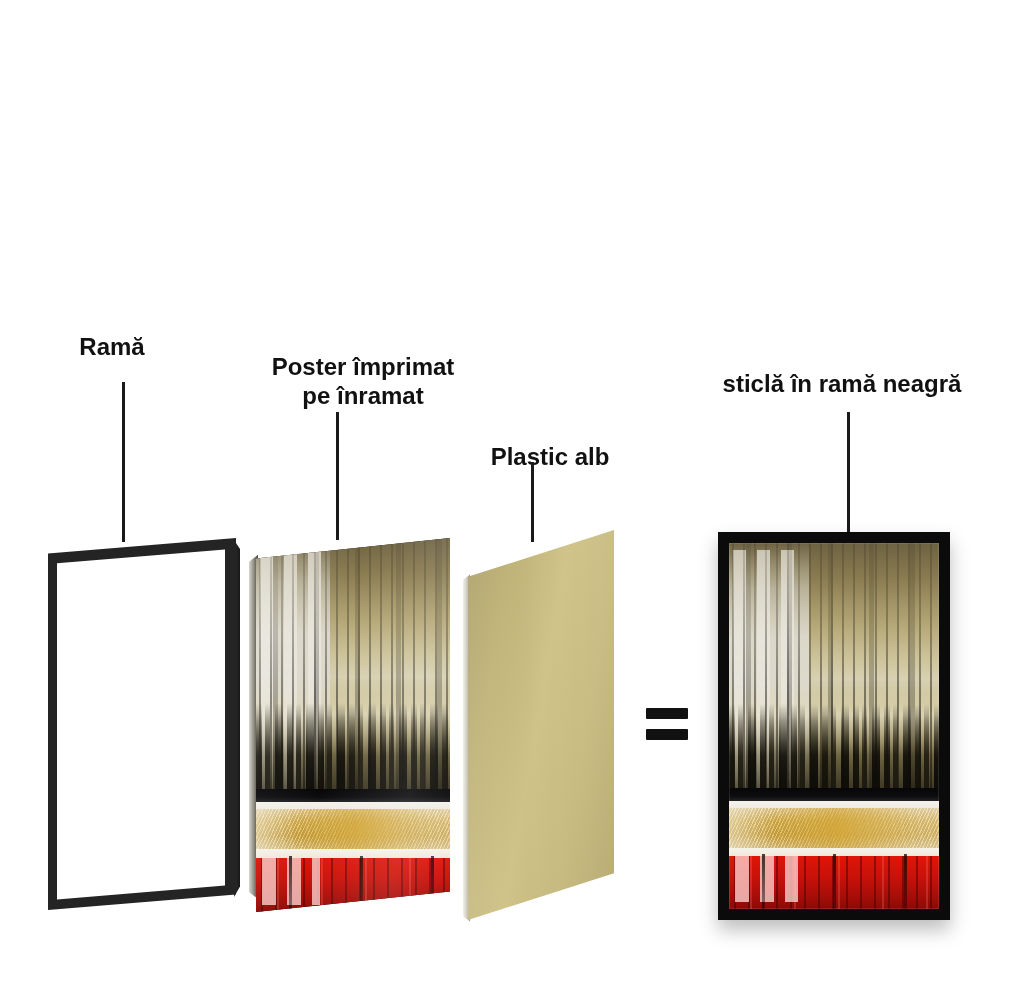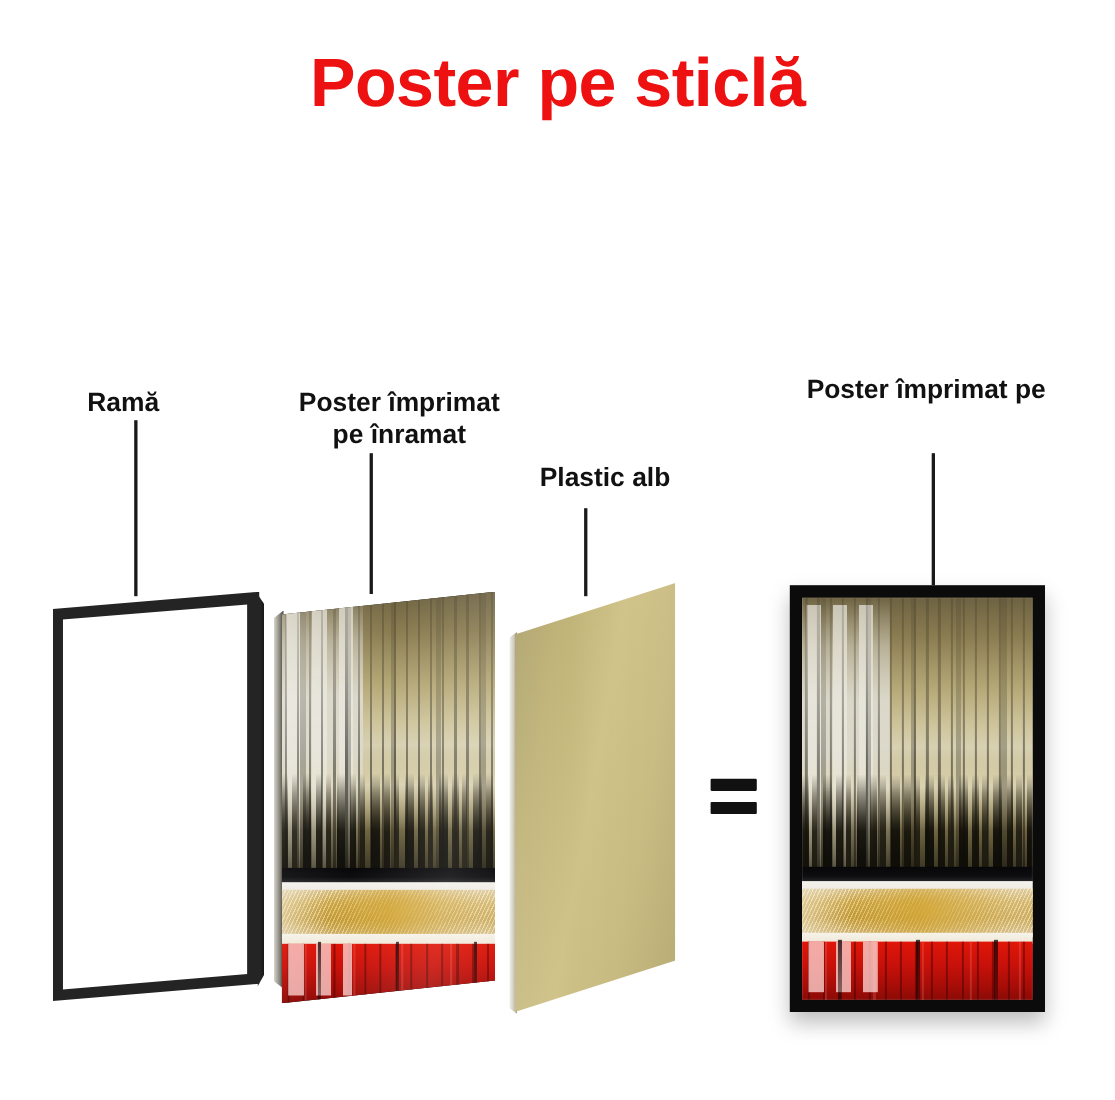--- a/index.html
+++ b/index.html
@@ -35,23 +35,23 @@
 
   
   .label {
     position: absolute;
     color: #111111;
     font-size: 24px;
     font-weight: bold;
     line-height: 1.22;
     text-align: center;
   }
-  #label-rama      { left:   32px; top: 352px; width: 160px; }
+  #label-rama      { left:   32px; top: 332px; width: 160px; }
   #label-poster    { left:  218px; top: 352px; width: 290px; }
-  #label-plastic   { left:  440px; top: 420px; width: 220px; }
+  #label-plastic   { left:  440px; top: 442px; width: 220px; }
   #label-final     { left:  672px; top: 340px; width: 340px; }
 
   
   .leader {
     position: absolute;
     width: 3px;
     background: #1a1a1a;
   }
   #leader-rama    { left: 122px; top: 382px; height: 160px; }
   #leader-poster  { left: 336px; top: 412px; height: 128px; }
@@ -437,38 +437,38 @@
     inset: 0;
     border: 1px solid rgba(255,255,255,0.10);
     pointer-events: none;
     z-index: 5;
   }
 </style>
 </head>
 <body>
 
 <div id="title">
-  <span class="line">Poster pe sticlă</span>
 </div>
 
 <div class="label" id="label-rama">
   <span>Ramă</span>
 </div>
 
 <div class="label" id="label-poster">
   <span>Poster împrimat</span><br>
   <span>pe înramat</span>
 </div>
 
 <div class="label" id="label-plastic">
   <span>Plastic alb</span>
 </div>
 
 <div class="label" id="label-final">
-  <span>Poster împrimat pe</span><br>
+  <br>
+  <span>sticlă în ramă neagră</span>
 </div>
 
 <div class="leader" id="leader-rama"></div>
 <div class="leader" id="leader-poster"></div>
 <div class="leader" id="leader-plastic"></div>
 <div class="leader" id="leader-final"></div>
 
 <div id="stage">
 
   <div id="empty-frame">

